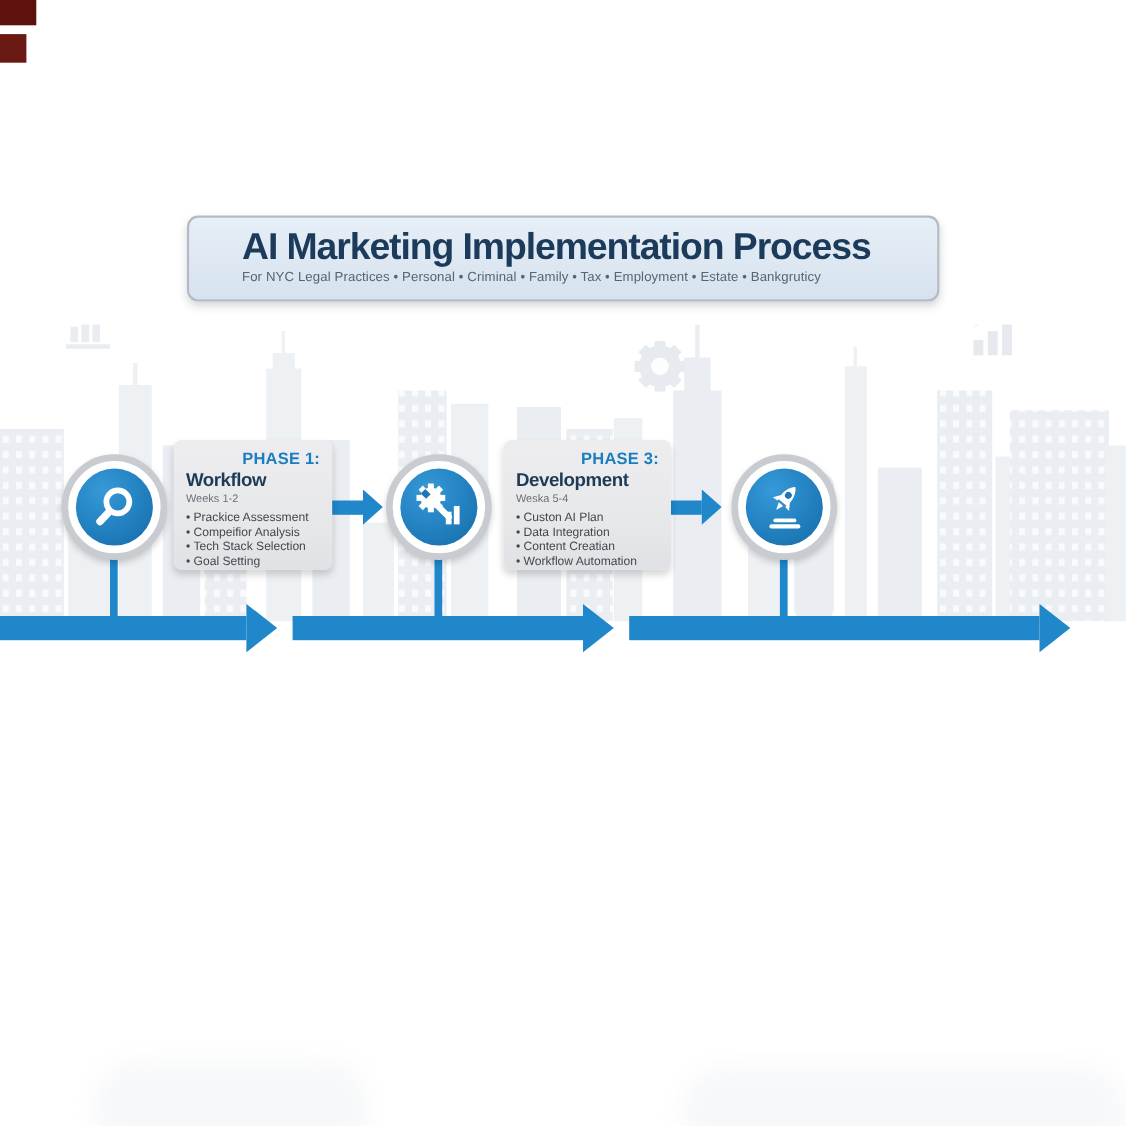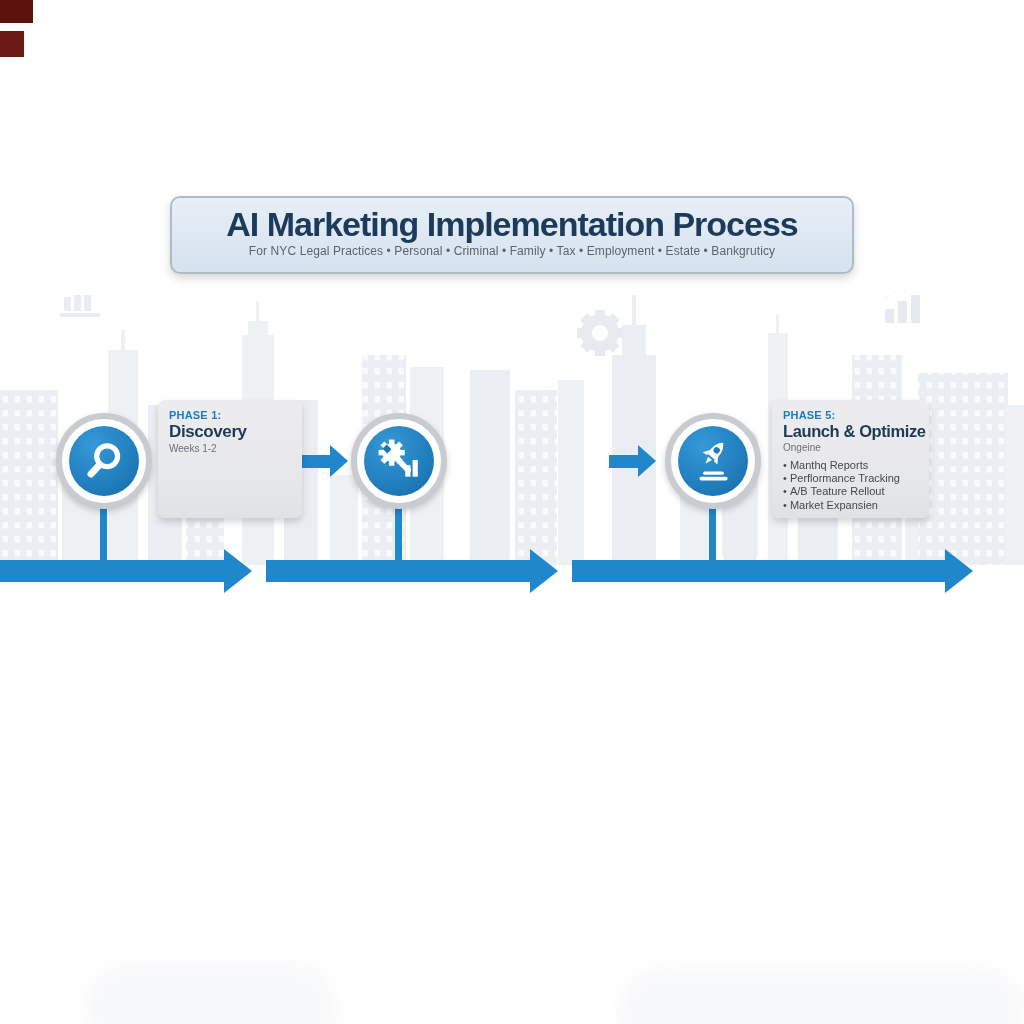--- a/index.html
+++ b/index.html
@@ -13,21 +13,21 @@
   
   .skyline{position:absolute;left:0;top:295px;width:1024px;height:270px;z-index:1;}
   .bottom-blob{position:absolute;height:90px;border-radius:40px;background:#eef0f3;opacity:.45;filter:blur(10px);z-index:0;}
   .blob-left{left:85px;bottom:-30px;width:250px;}
   .blob-right{left:620px;bottom:-35px;width:404px;}
 
   
   .banner{position:absolute;left:170px;top:196px;width:684px;height:78px;box-sizing:border-box;
           border-radius:10px;border:2px solid #b4bac1;
           background:linear-gradient(180deg,#e7eff7 0%,#dce7f2 60%,#d6e2ef 100%);
-          box-shadow:0 4px 8px rgba(60,70,85,.22);text-align:center;z-index:8;}
+          box-shadow:0 4px 8px rgba(60,70,85,.22);text-align:left;z-index:8;padding-left:48px;}
   .banner-title{margin-top:8px;font-size:34px;font-weight:bold;color:#1c3a5a;letter-spacing:-1px;line-height:36px;}
   .banner-subtitle{margin-top:2px;font-size:12px;color:#59646f;letter-spacing:.1px;}
 
   
   .stem{position:absolute;width:7px;background:#1f87ca;z-index:2;}
   .tl-bar{position:absolute;top:560px;height:22px;background:#1f87ca;z-index:3;}
   .tl-head{position:absolute;top:549px;width:0;height:0;z-index:3;
            border-top:22px solid transparent;border-bottom:22px solid transparent;border-left:28px solid #1f87ca;}
 
   
@@ -35,21 +35,21 @@
   .mini-head{position:absolute;top:445px;width:0;height:0;z-index:4;
              border-top:16px solid transparent;border-bottom:16px solid transparent;border-left:18px solid #1f87ca;}
 
   
   .card{position:absolute;top:400px;height:118px;box-sizing:border-box;padding:9px 11px;
         background:linear-gradient(180deg,#ededef 0%,#e6e7e9 70%,#e0e1e4 100%);
         border-radius:7px;box-shadow:0 4px 7px rgba(0,0,0,.16);z-index:4;}
   .card1{left:158px;width:144px;}
   .card2{left:458px;width:152px;}
   .card3{left:772px;width:157px;}
-  .phase-label{font-size:11px;font-weight:bold;color:#1a7dc0;letter-spacing:.2px;}
+  .phase-label{font-size:15px;font-weight:bold;color:#1a7dc0;letter-spacing:.2px;text-align:right;}
   .phase-title{font-size:17px;font-weight:bold;color:#1d3a57;letter-spacing:-.4px;margin-top:1px;white-space:nowrap;}
   .phase-duration{font-size:10px;color:#697078;margin:1px 0 6px 0;}
   .bullets{margin:0;padding:0;list-style:none;}
   .bullets li{font-size:11px;color:#43484e;line-height:13.2px;white-space:nowrap;}
   .bullets li::before{content:"\2022\00a0";color:#43484e;}
 
   
   .node{position:absolute;top:413px;width:84px;height:84px;border-radius:50%;
         background:#ffffff;border:6px solid #c8cbcf;box-shadow:0 3px 6px rgba(0,0,0,.18);z-index:5;}
   .node1{left:56px;} .node2{left:351px;} .node3{left:665px;}
@@ -153,36 +153,42 @@
   <div class="tl-bar" style="left:572px;width:373px;"></div>
   <div class="tl-head" style="left:945px;"></div>
 
   <div class="mini-shaft" style="left:301px;width:29px;"></div>
   <div class="mini-head" style="left:330px;"></div>
   <div class="mini-shaft" style="left:609px;width:29px;"></div>
   <div class="mini-head" style="left:638px;"></div>
 
   <div class="card card1">
     <div class="phase-label">PHASE 1:</div>
-    <div class="phase-title">Discovery</div>
+    <div class="phase-title">Workflow</div>
     <div class="phase-duration">Weeks 1-2</div>
-  </div>
-
-
-  <div class="card card3">
-    <div class="phase-label">PHASE 5:</div>
-    <div class="phase-title" style="font-size:16.5px;">Launch &amp; Optimize</div>
-    <div class="phase-duration">Ongeine</div>
     <ul class="bullets">
-      <li>Manthq Reports</li>
-      <li>Perflormance Tracking</li>
-      <li>A/B Teature Rellout</li>
-      <li>Market Expansien</li>
+      <li>Prackice Assessment</li>
+      <li>Compeifior Analysis</li>
+      <li>Tech Stack Selection</li>
+      <li>Goal Setting</li>
     </ul>
   </div>
+
+  <div class="card card2">
+    <div class="phase-label">PHASE 3:</div>
+    <div class="phase-title">Development</div>
+    <div class="phase-duration">Weska 5-4</div>
+    <ul class="bullets">
+      <li>Custon AI Plan</li>
+      <li>Data Integration</li>
+      <li>Content Creatian</li>
+      <li>Workflow Automation</li>
+    </ul>
+  </div>
+
 
   <div class="node node1">
     <div class="node-inner">
       <svg width="46" height="46" viewBox="0 0 44 44">
         <circle cx="25" cy="17.5" r="10" fill="none" stroke="#ffffff" stroke-width="5"></circle>
         <line x1="17.5" y1="26" x2="9.5" y2="34.5" stroke="#ffffff" stroke-width="6.5" stroke-linecap="round"></line>
       </svg>
     </div>
   </div>
 

